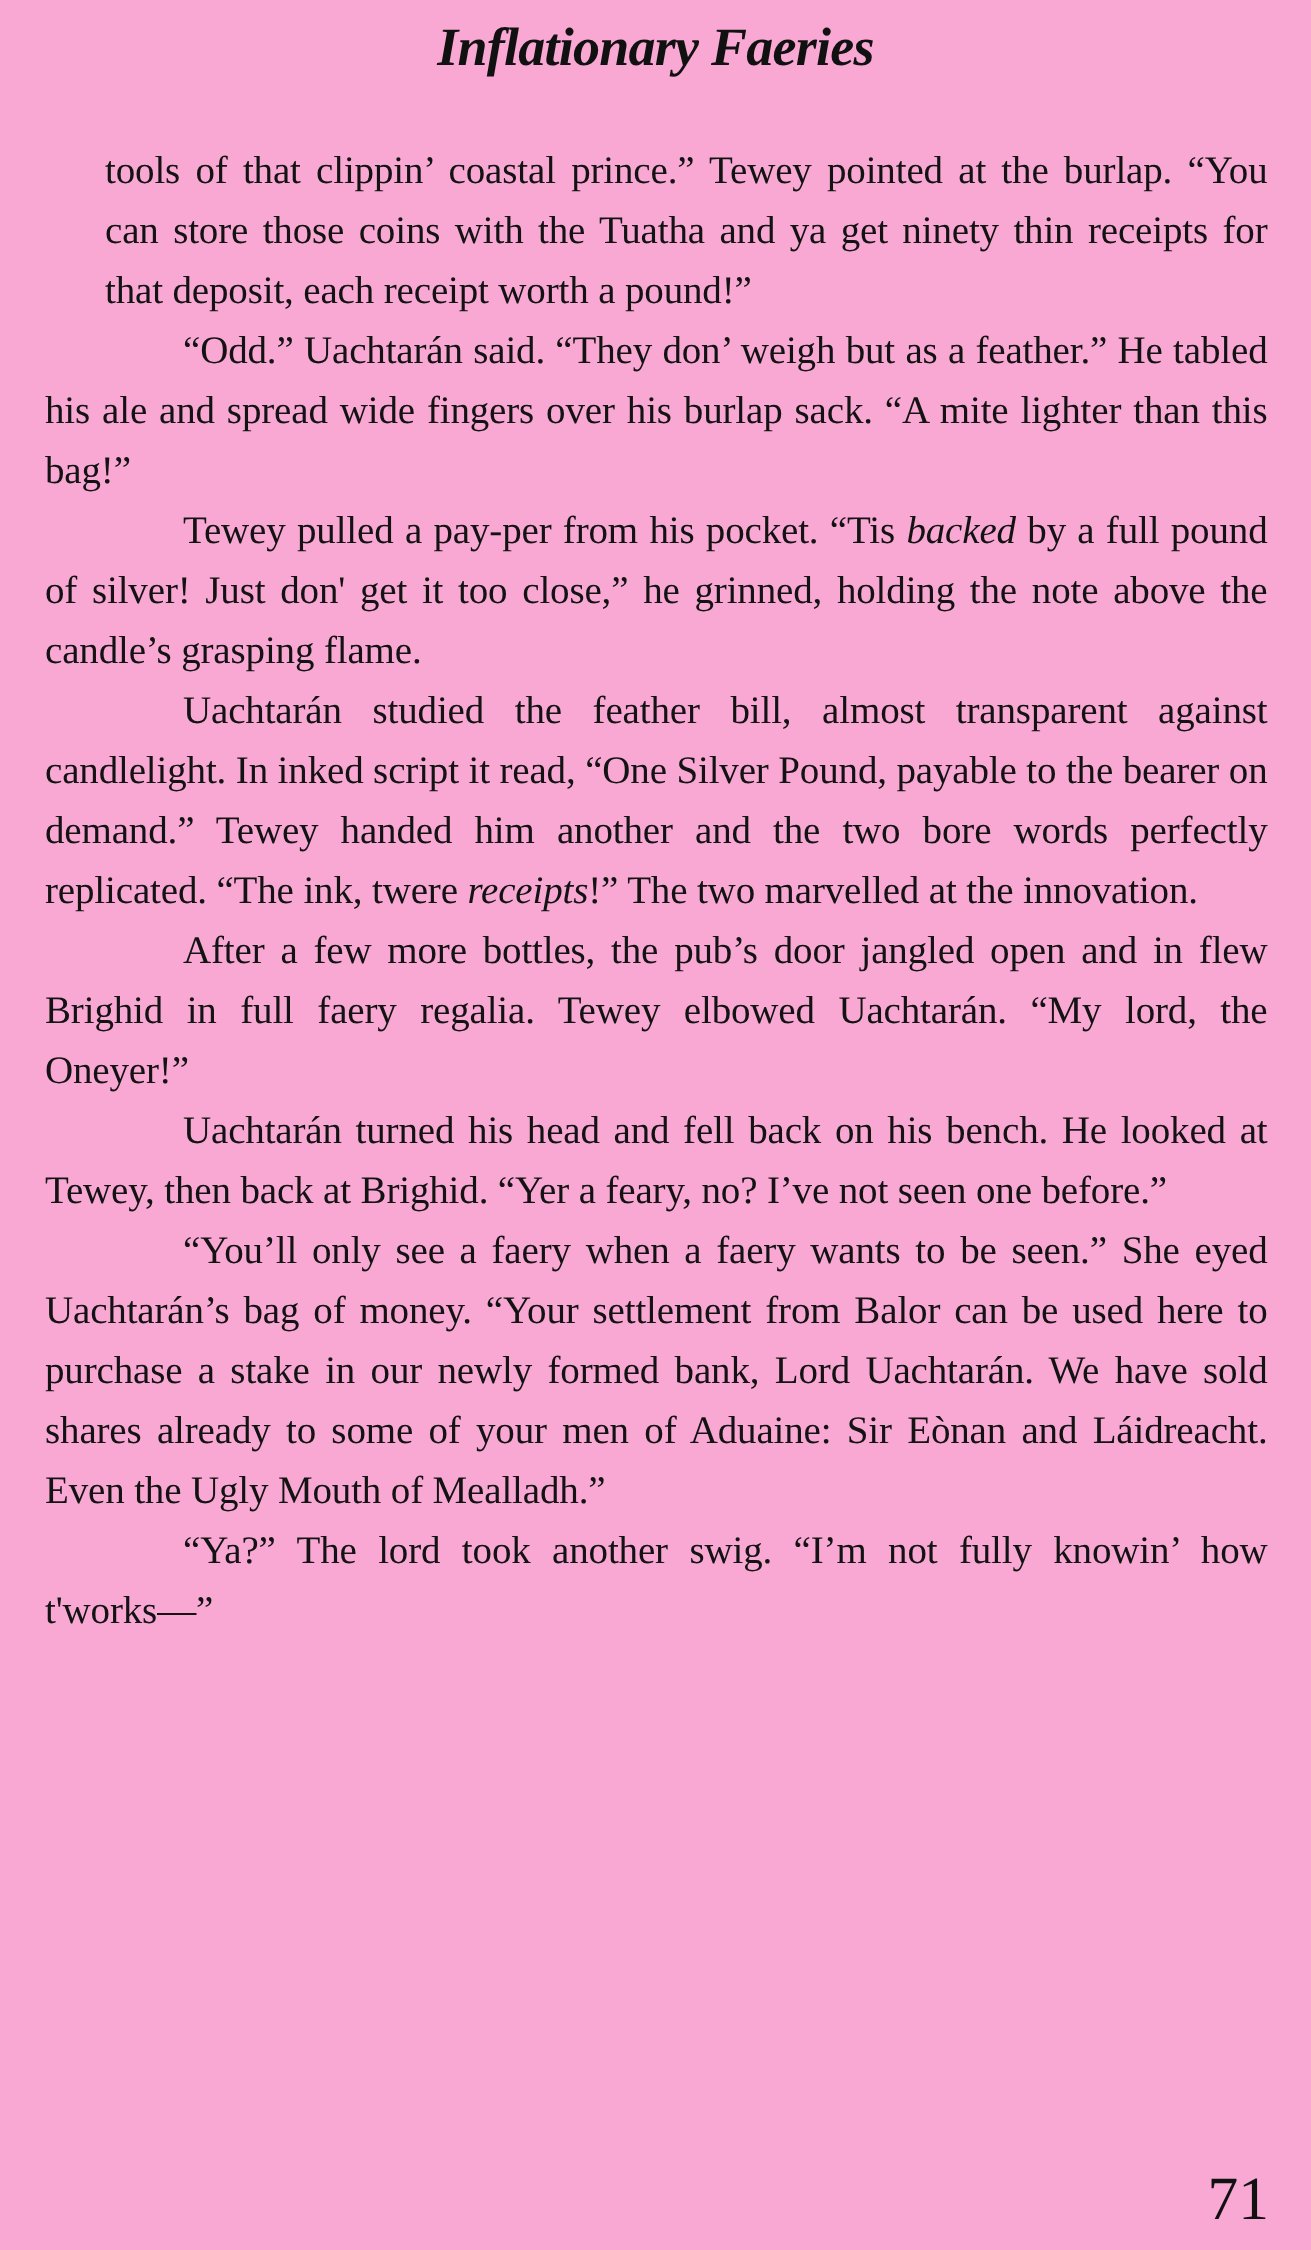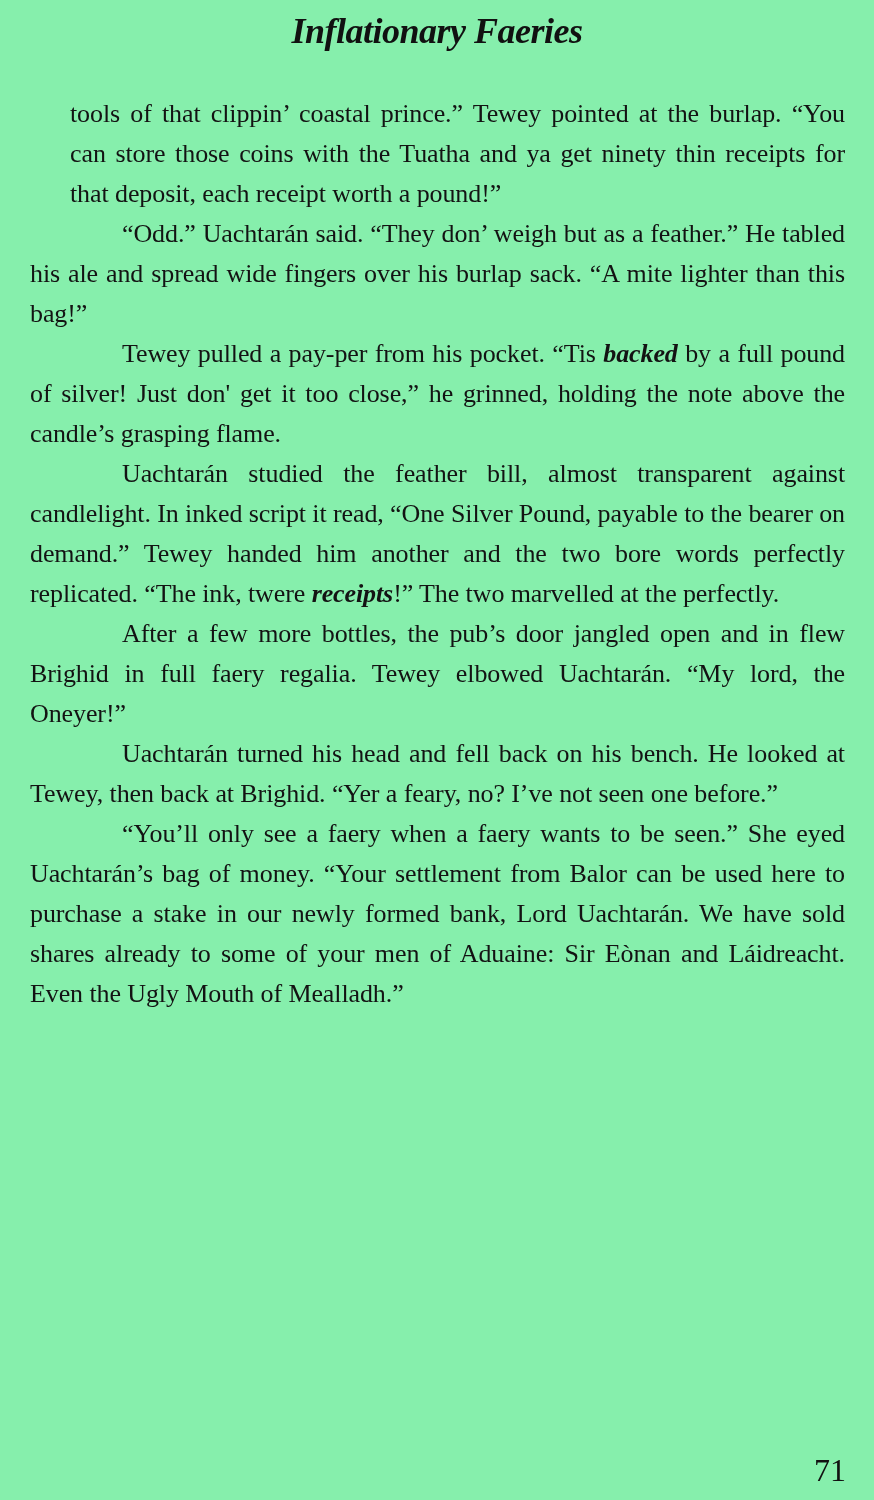--- a/index.html
+++ b/index.html
@@ -5,21 +5,21 @@
   * { box-sizing: border-box; }
   html, body {
     margin: 0;
     padding: 0;
     background: #ffffff;
   }
   .page {
     position: relative;
     width: 874px;
     height: 1500px;
-    background: #86efac;
+    background: #f9a8d4;
     color: #131313;
     font-family: "Liberation Serif", "DejaVu Serif", serif;
     overflow: hidden;
   }
   .title {
     margin: 0;
     padding-top: 9px;
     text-align: center;
     font-size: 36px;
     line-height: 44px;
@@ -39,53 +39,53 @@
     margin: 0;
     padding: 0;
     text-indent: 92px;
   }
   .text-block p.no-indent {
     text-indent: 0;
     margin-left: 40px;
   }
   .italic {
     font-style: italic;
-    font-weight: bold;
   }
   .page-number {
     position: absolute;
     right: 28px;
     bottom: 14px;
-    font-size: 32px;
+    font-size: 41px;
     line-height: 1;
     color: #111111;
   }
 </style>
 </head>
 <body>
 
 <div class="page">
 
   <h1 class="title">Inflationary Faeries</h1>
 
   <div class="text-block">
 
     <p class="no-indent"><span>tools of that clippin’ coastal prince.” Tewey pointed at the burlap. “You can store those coins with the Tuatha and ya get ninety thin receipts for that deposit, each receipt worth a pound!”</span></p>
 
     <p><span>“Odd.” Uachtarán said. “They don’ weigh but as a feather.” He tabled his ale and spread wide fingers over his burlap sack. “A mite lighter than this bag!”</span></p>
 
     <p><span>Tewey pulled a pay-per from his pocket. “Tis </span><span class="italic">backed</span><span> by a full pound of silver! Just don' get it too close,” he grinned, holding the note above the candle’s grasping flame.</span></p>
 
-    <p><span>Uachtarán studied the feather bill, almost transparent against candlelight. In inked script it read, “One Silver Pound, payable to the bearer on demand.” Tewey handed him another and the two bore words perfectly replicated. “The ink, twere </span><span class="italic">receipts</span><span>!” The two marvelled at the perfectly.</span></p>
+    <p><span>Uachtarán studied the feather bill, almost transparent against candlelight. In inked script it read, “One Silver Pound, payable to the bearer on demand.” Tewey handed him another and the two bore words perfectly replicated. “The ink, twere </span><span class="italic">receipts</span><span>!” The two marvelled at the innovation.</span></p>
 
     <p><span>After a few more bottles, the pub’s door jangled open and in flew Brighid in full faery regalia. Tewey elbowed Uachtarán. “My lord, the Oneyer!”</span></p>
 
     <p><span>Uachtarán turned his head and fell back on his bench. He looked at Tewey, then back at Brighid. “Yer a feary, no? I’ve not seen one before.”</span></p>
 
     <p><span>“You’ll only see a faery when a faery wants to be seen.” She eyed Uachtarán’s bag of money. “Your settlement from Balor can be used here to purchase a stake in our newly formed bank, Lord Uachtarán. We have sold shares already to some of your men of Aduaine: Sir Eònan and Láidreacht. Even the Ugly Mouth of Mealladh.”</span></p>
 
+    <p><span>“Ya?” The lord took another swig. “I’m not fully knowin’ how t'works—”</span></p>
 
 
   </div>
 
   <div class="page-number">71</div>
 
 </div>
 
 </body></html>

